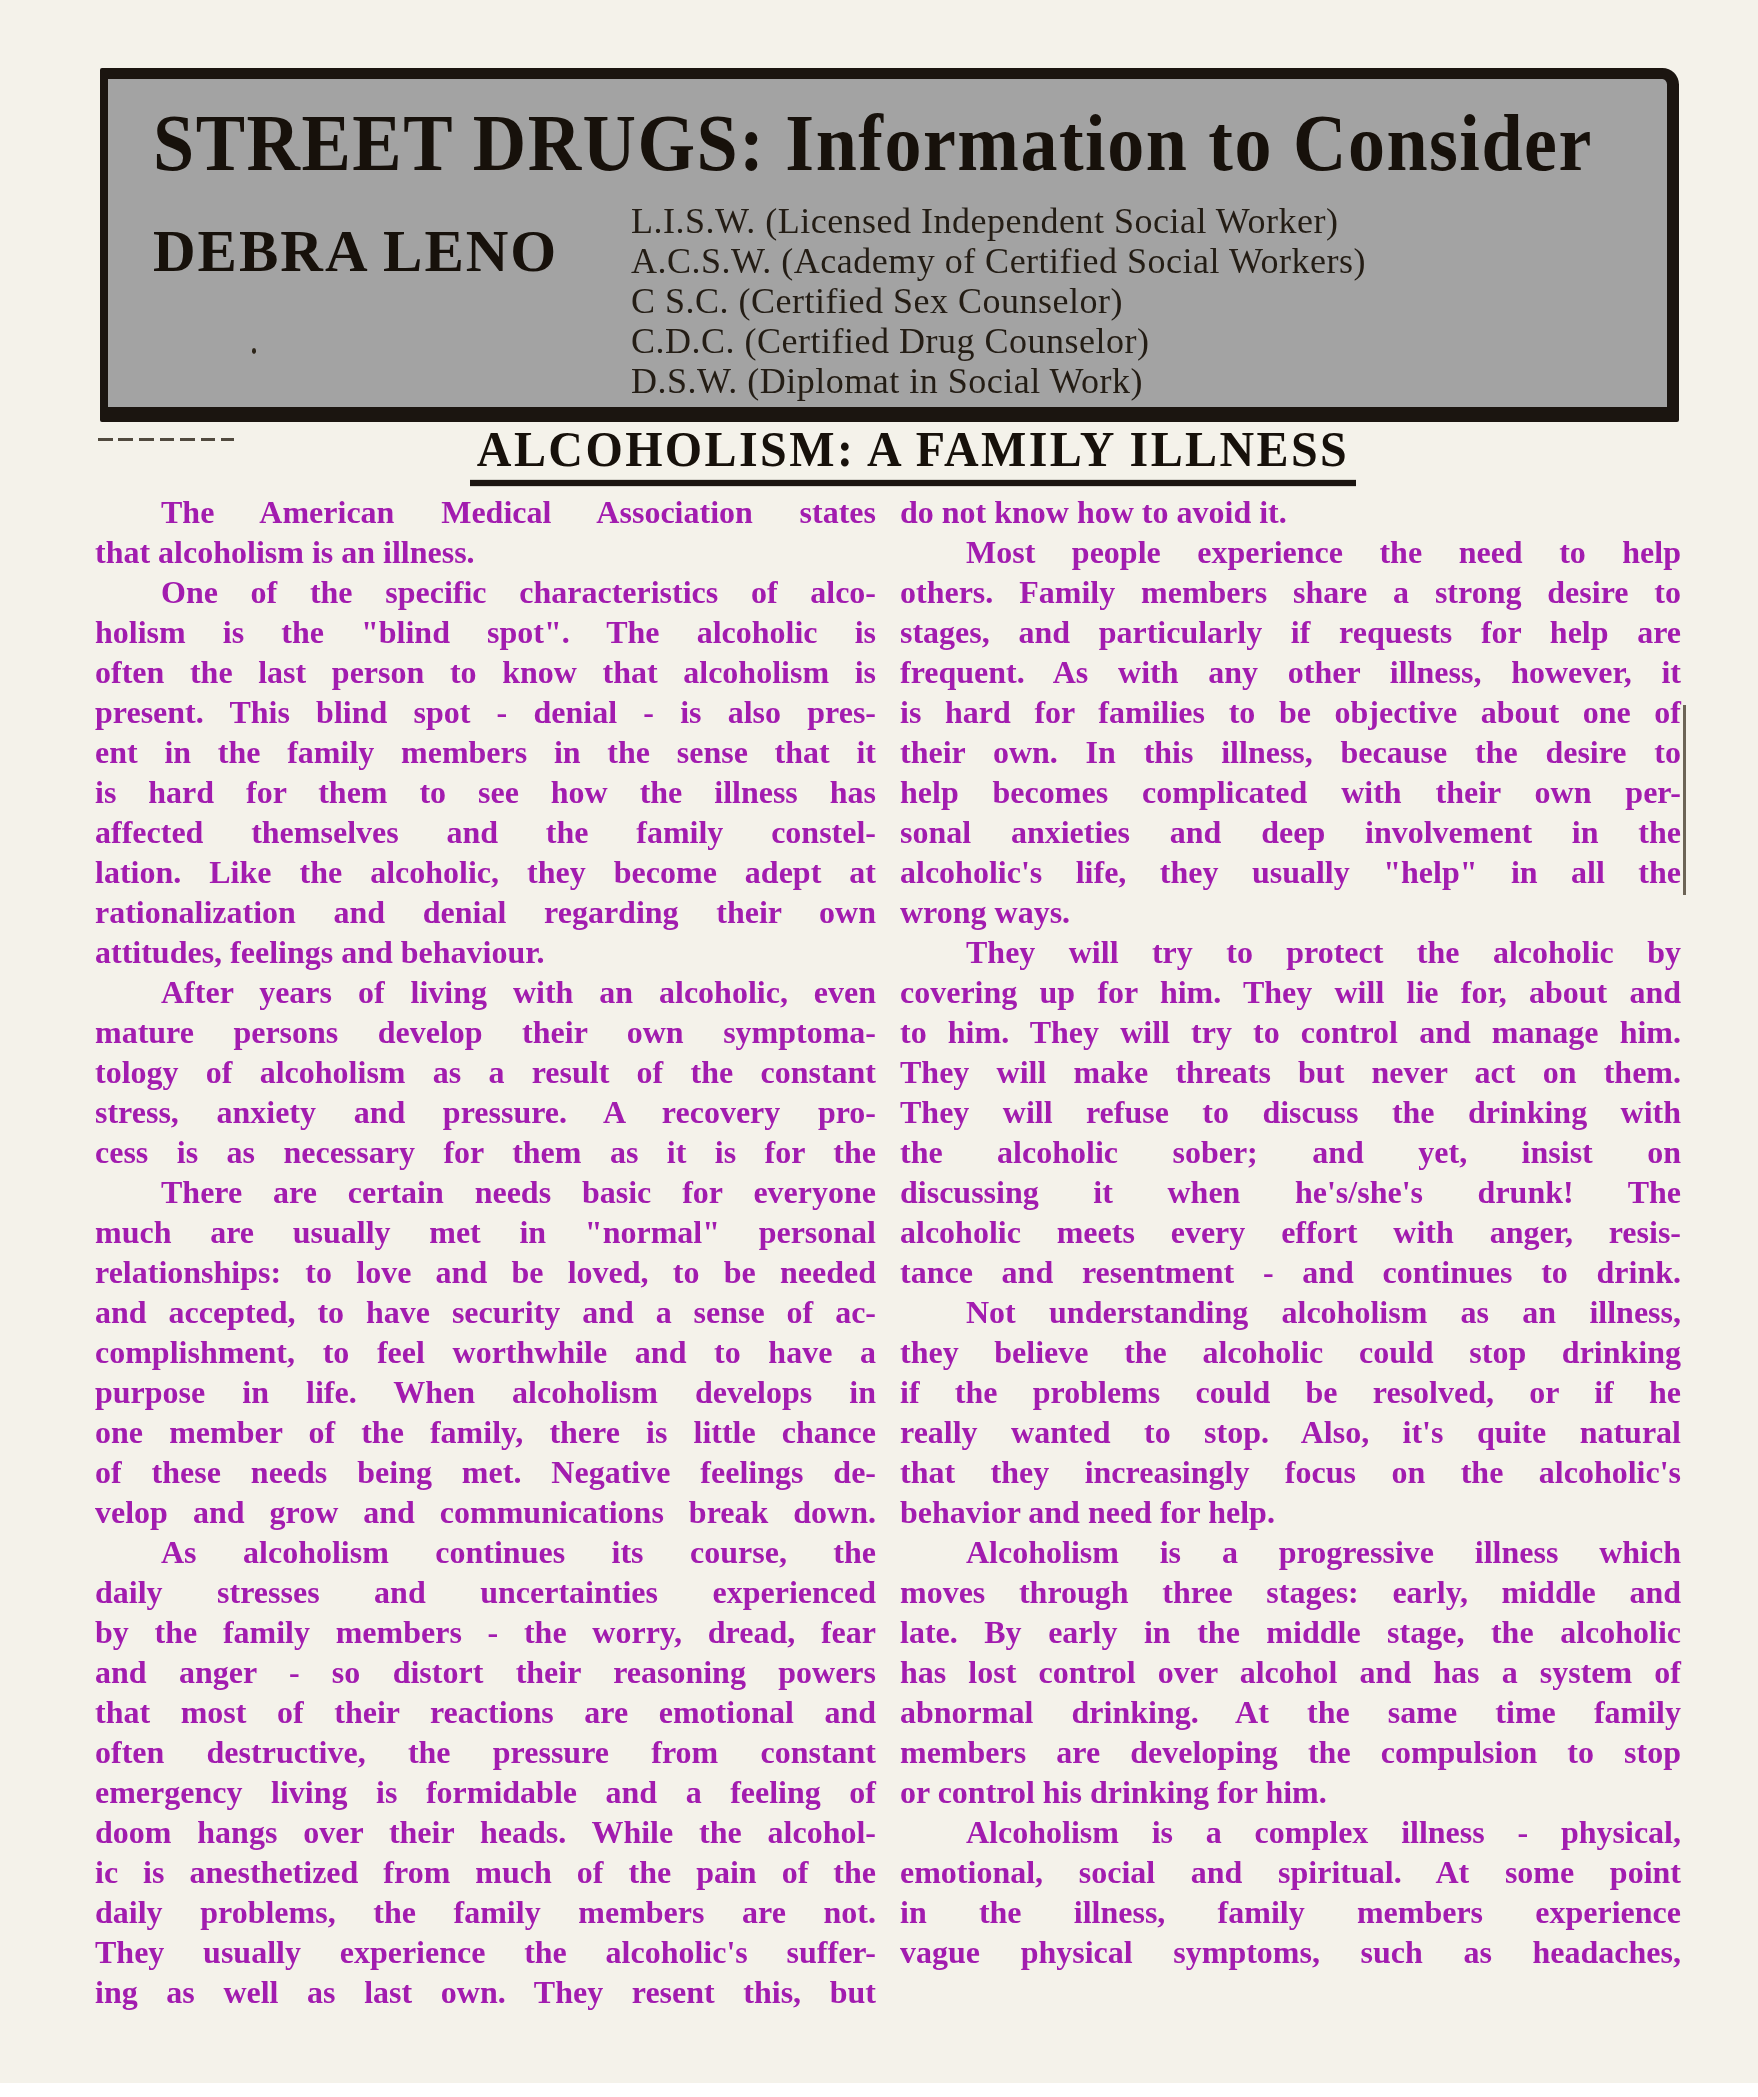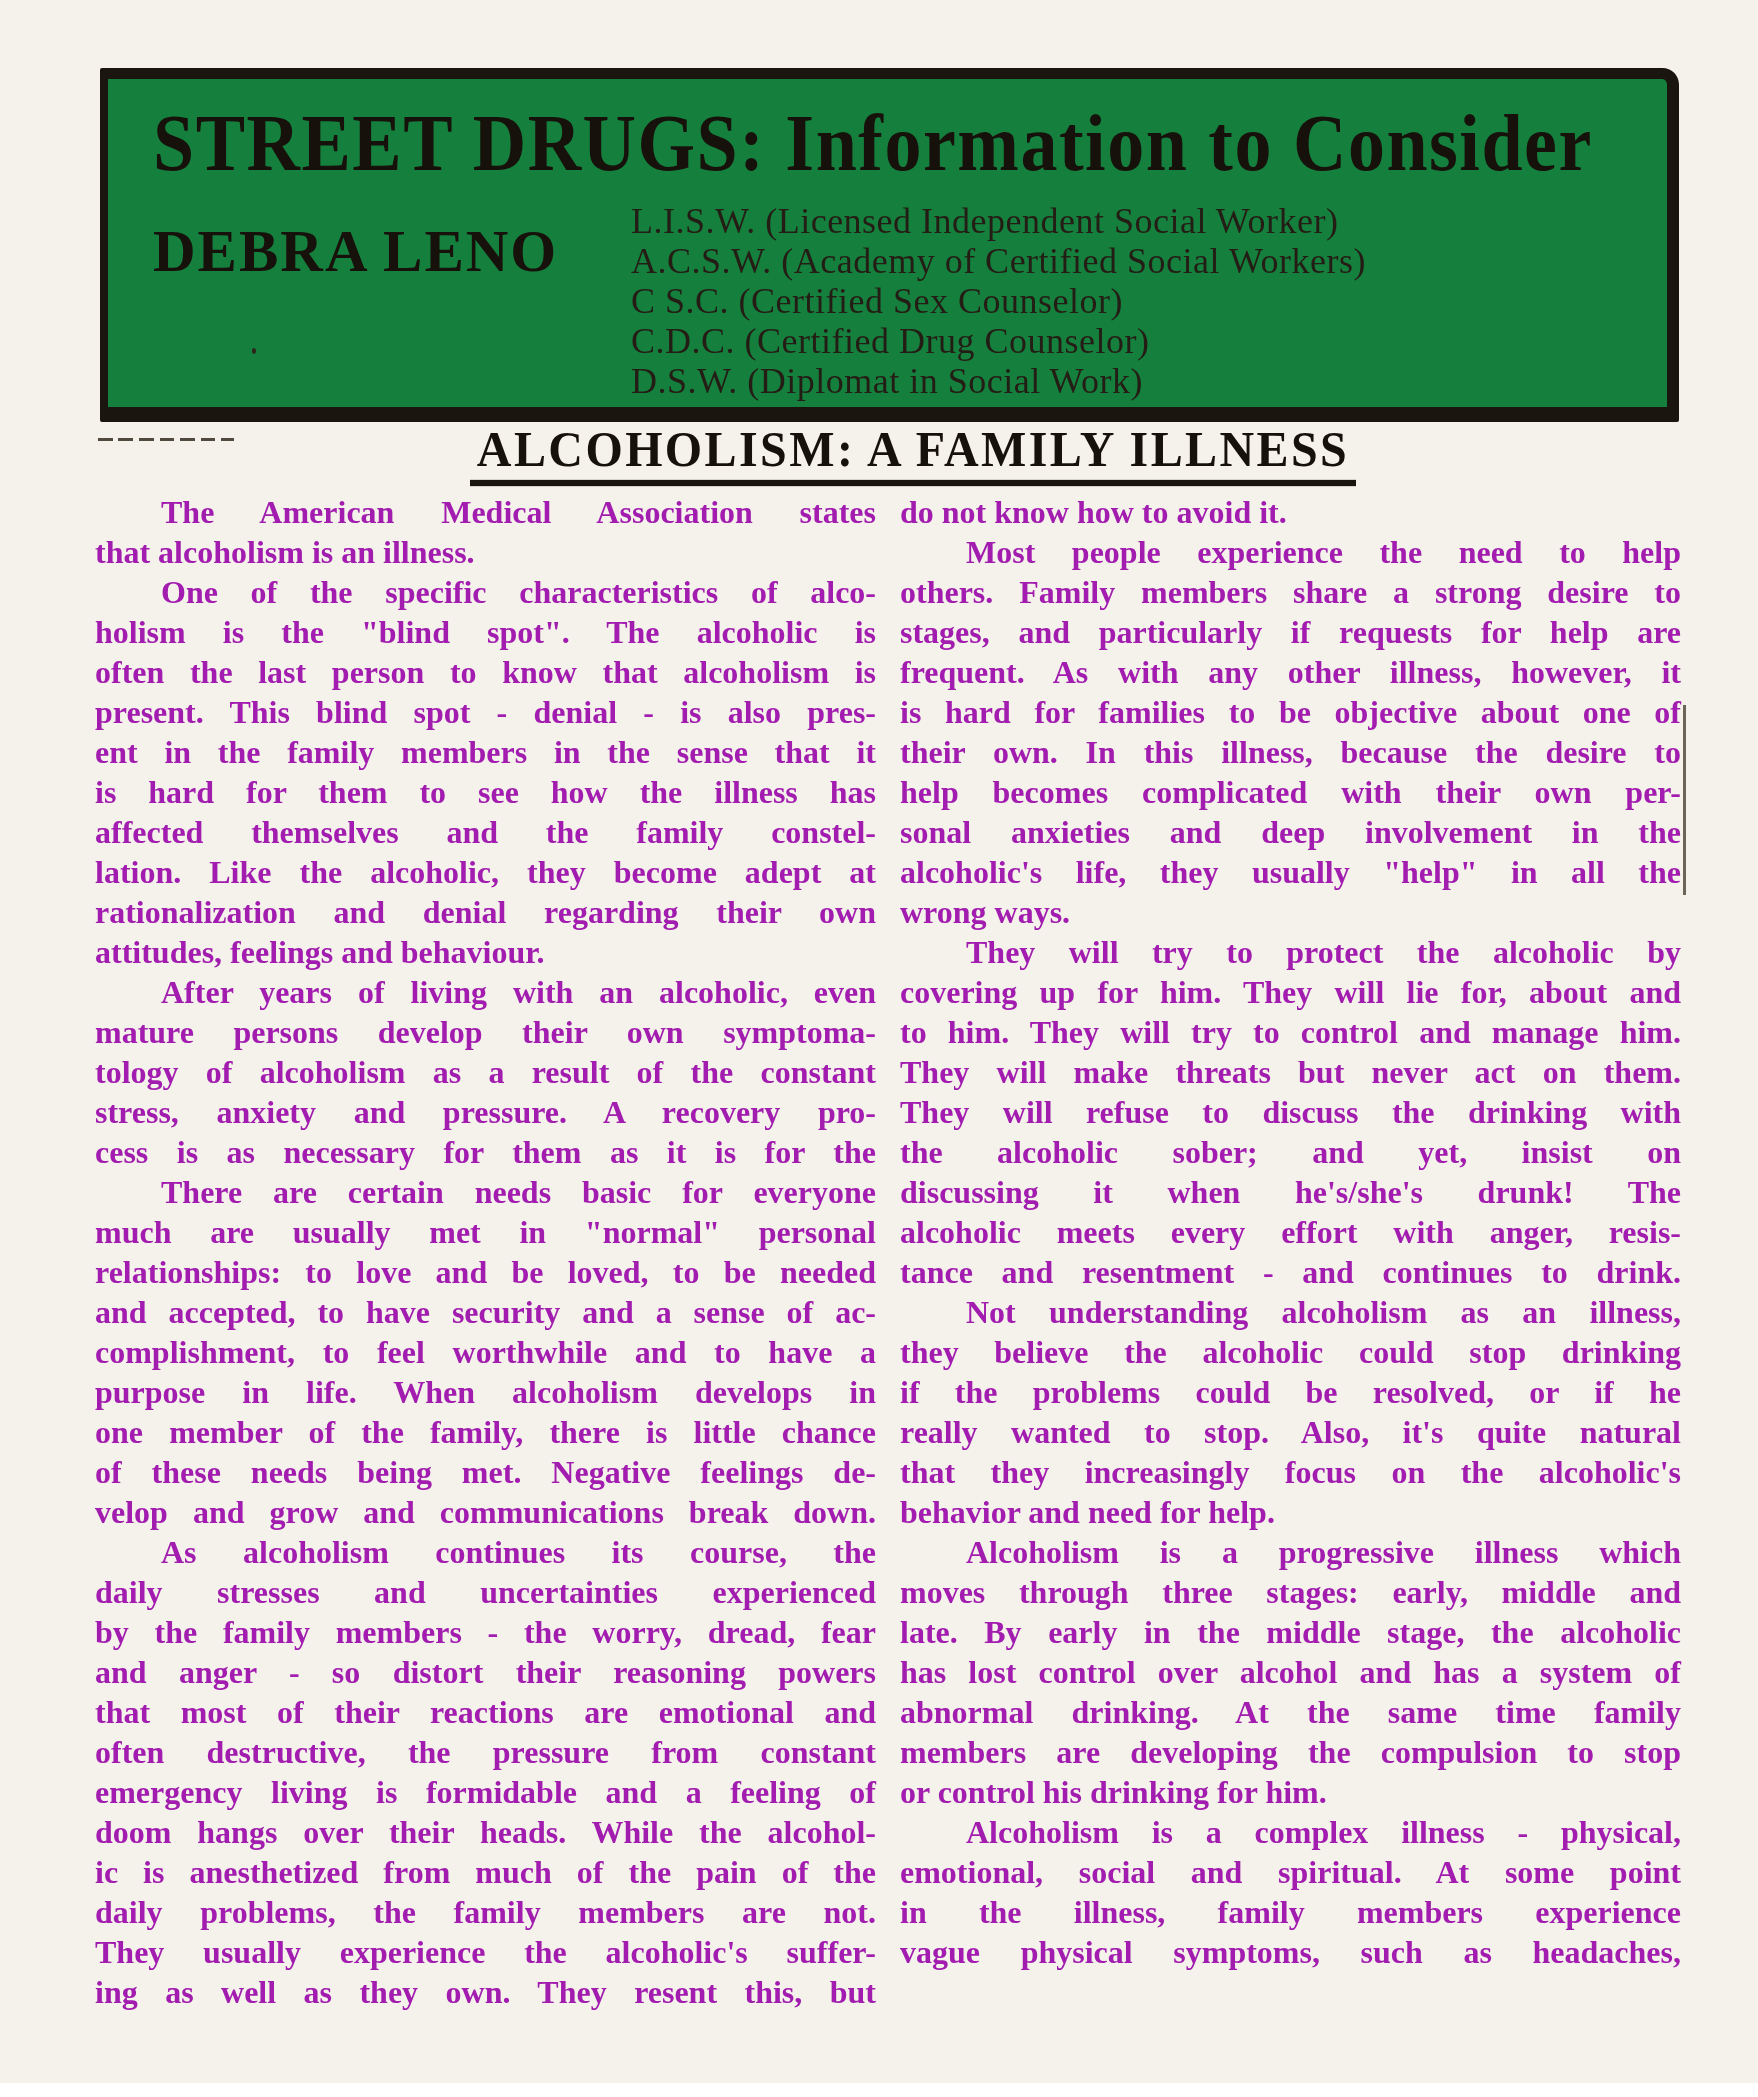--- a/index.html
+++ b/index.html
@@ -11,21 +11,21 @@
     font-family:"Liberation Serif","DejaVu Serif",serif;
     overflow:hidden;
   }
   
   .headbox{
     position:absolute;left:100px;top:68px;width:1579px;height:354px;
     box-sizing:border-box;
     border-style:solid;border-color:#1b1510;
     border-width:11.7px 12.7px 15.6px 8.8px;
     border-radius:2px 16.6px 2px 2px;
-    background:#15803d;
+    background:#a3a3a3;
   }
   .masthead-title{
     position:absolute;left:45px;top:18.5px;
     font-size:74px;font-weight:700;letter-spacing:1.5px;
     white-space:nowrap;color:#17110b;
     transform:scaleY(1.08);transform-origin:top left;
   }
   .author{
     position:absolute;left:45px;top:138px;
     font-size:59px;font-weight:700;letter-spacing:2px;
@@ -136,21 +136,21 @@
       <div class="ln">daily stresses and uncertainties experienced</div>
       <div class="ln">by the family members - the worry, dread, fear</div>
       <div class="ln">and anger - so distort their reasoning powers</div>
       <div class="ln">that most of their reactions are emotional and</div>
       <div class="ln">often destructive, the pressure from constant</div>
       <div class="ln">emergency living is formidable and a feeling of</div>
       <div class="ln">doom hangs over their heads. While the alcohol-</div>
       <div class="ln">ic is anesthetized from much of the pain of the</div>
       <div class="ln">daily problems, the family members are not.</div>
       <div class="ln">They usually experience the alcoholic's suffer-</div>
-      <div class="ln">ing as well as they own. They resent this, but</div>
+      <div class="ln">ing as well as last own. They resent this, but</div>
     </div>
   <div class="col right">
       <div class="ln end">do not know how to avoid it.</div>
       <div class="ln ind">Most people experience the need to help</div>
       <div class="ln">others. Family members share a strong desire to</div>
       <div class="ln">stages, and particularly if requests for help are</div>
       <div class="ln">frequent. As with any other illness, however, it</div>
       <div class="ln">is hard for families to be objective about one of</div>
       <div class="ln">their own. In this illness, because the desire to</div>
       <div class="ln">help becomes complicated with their own per-</div>

